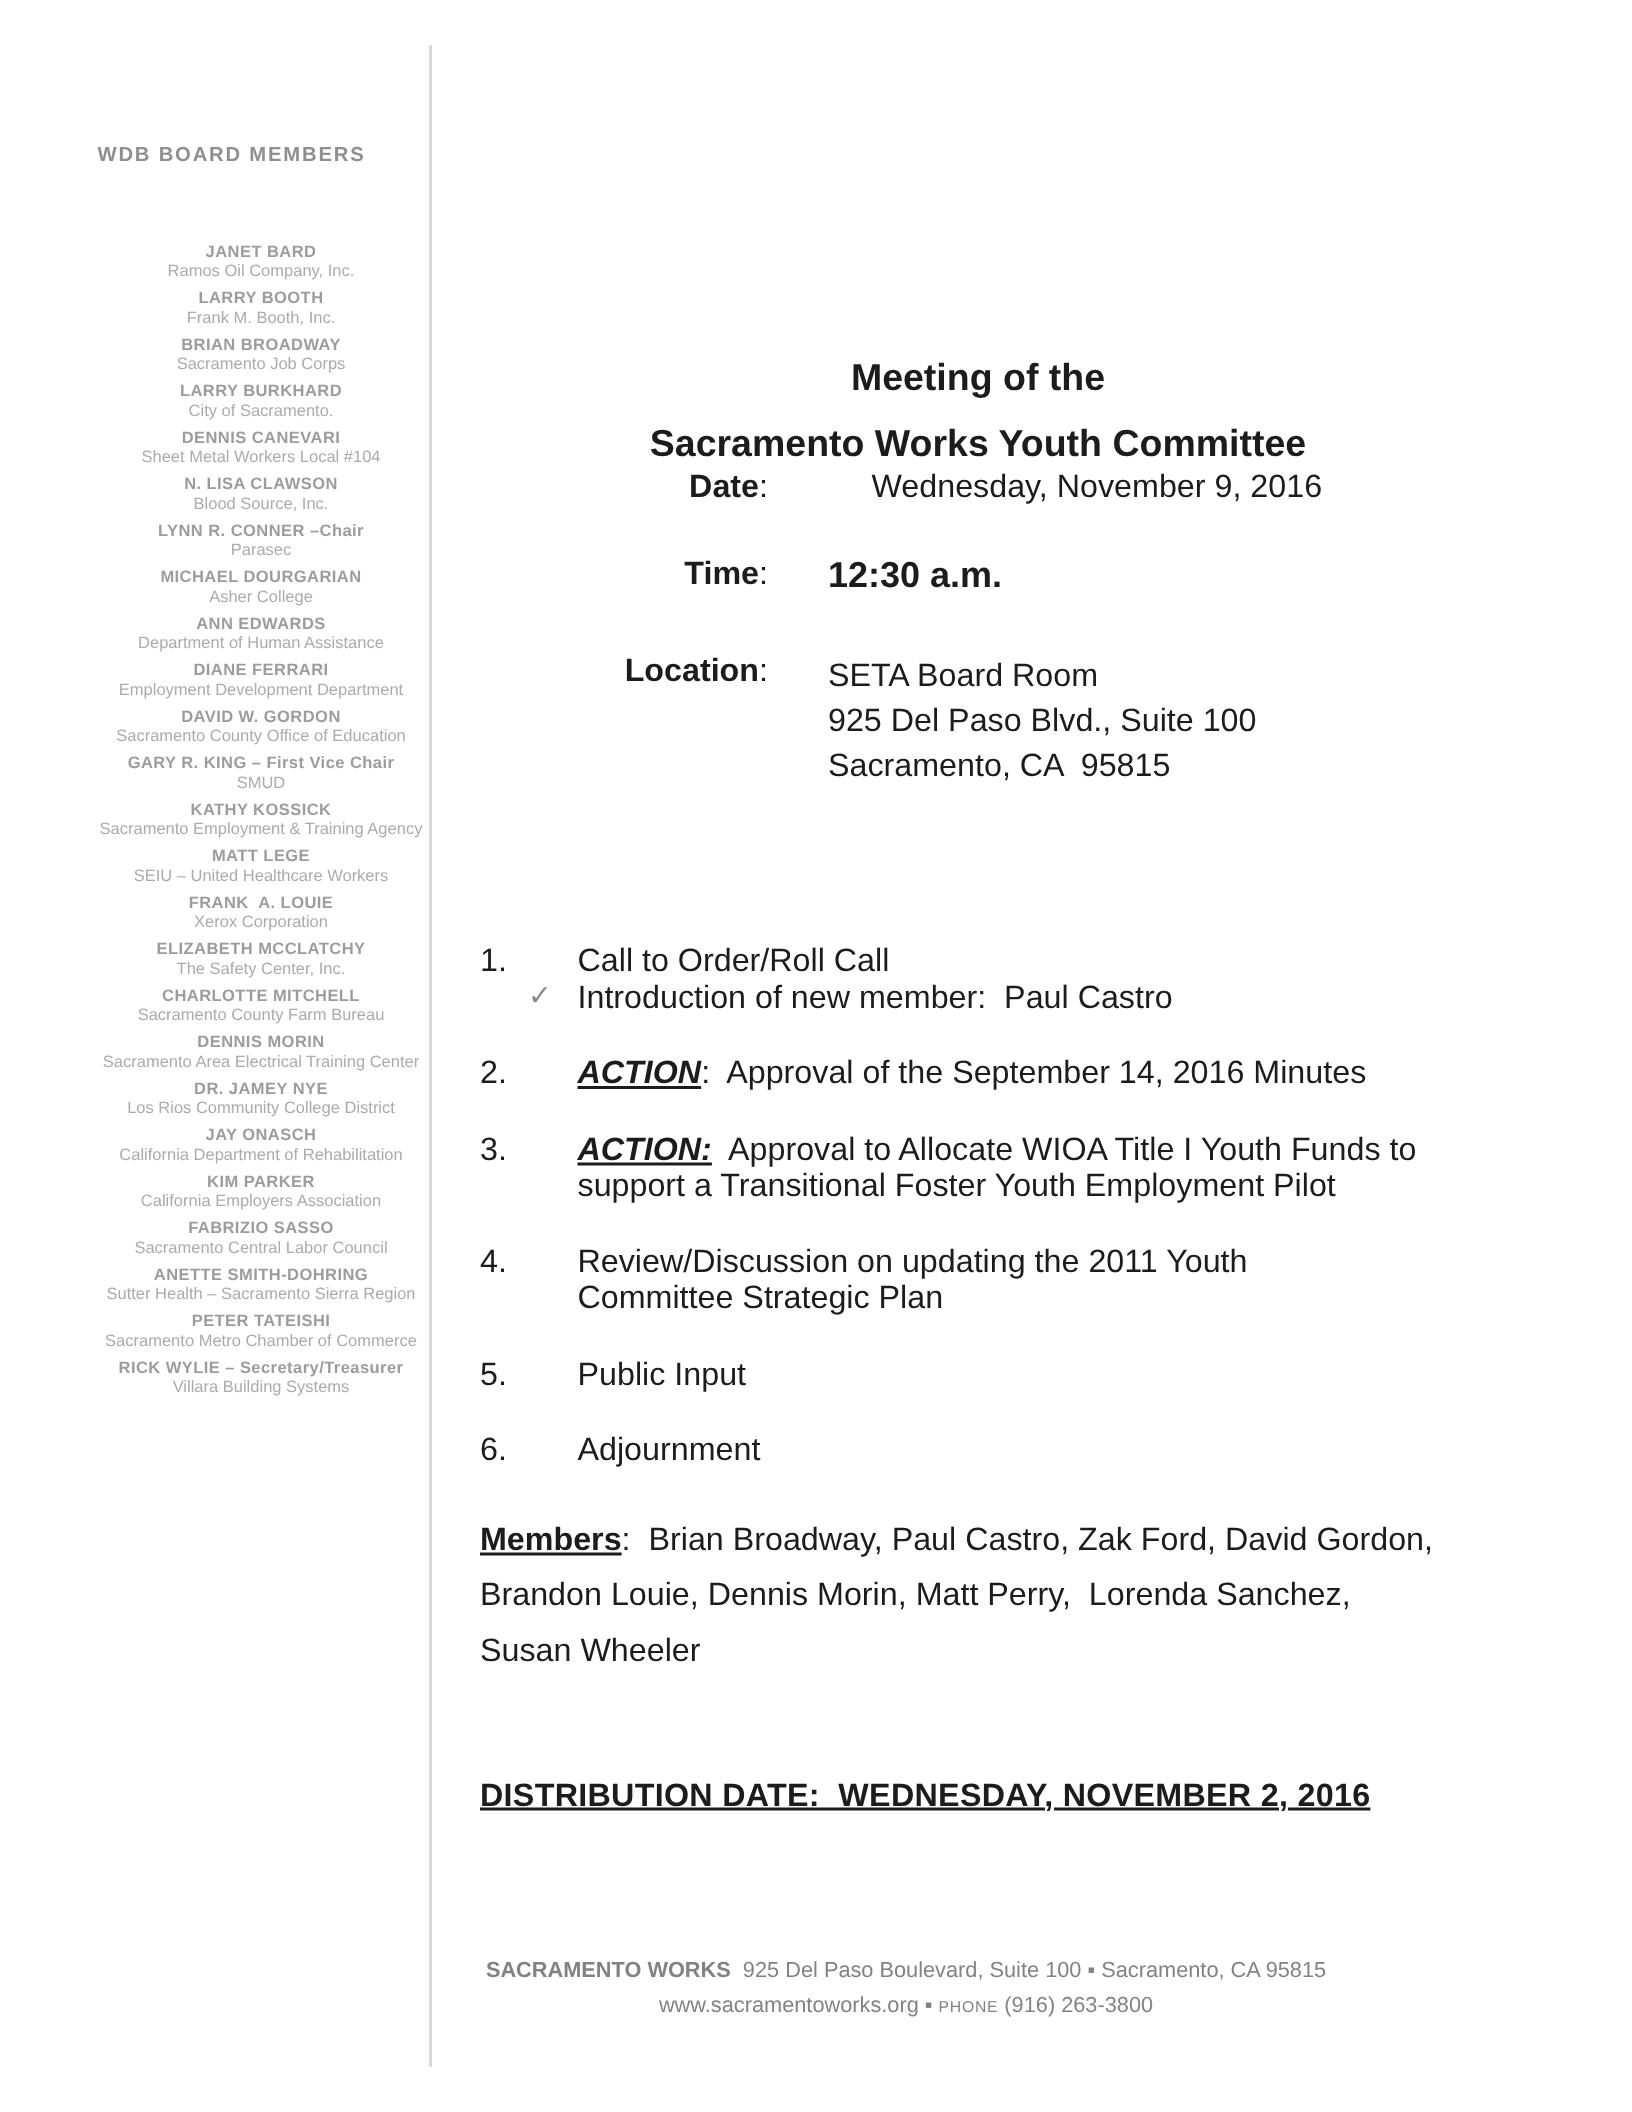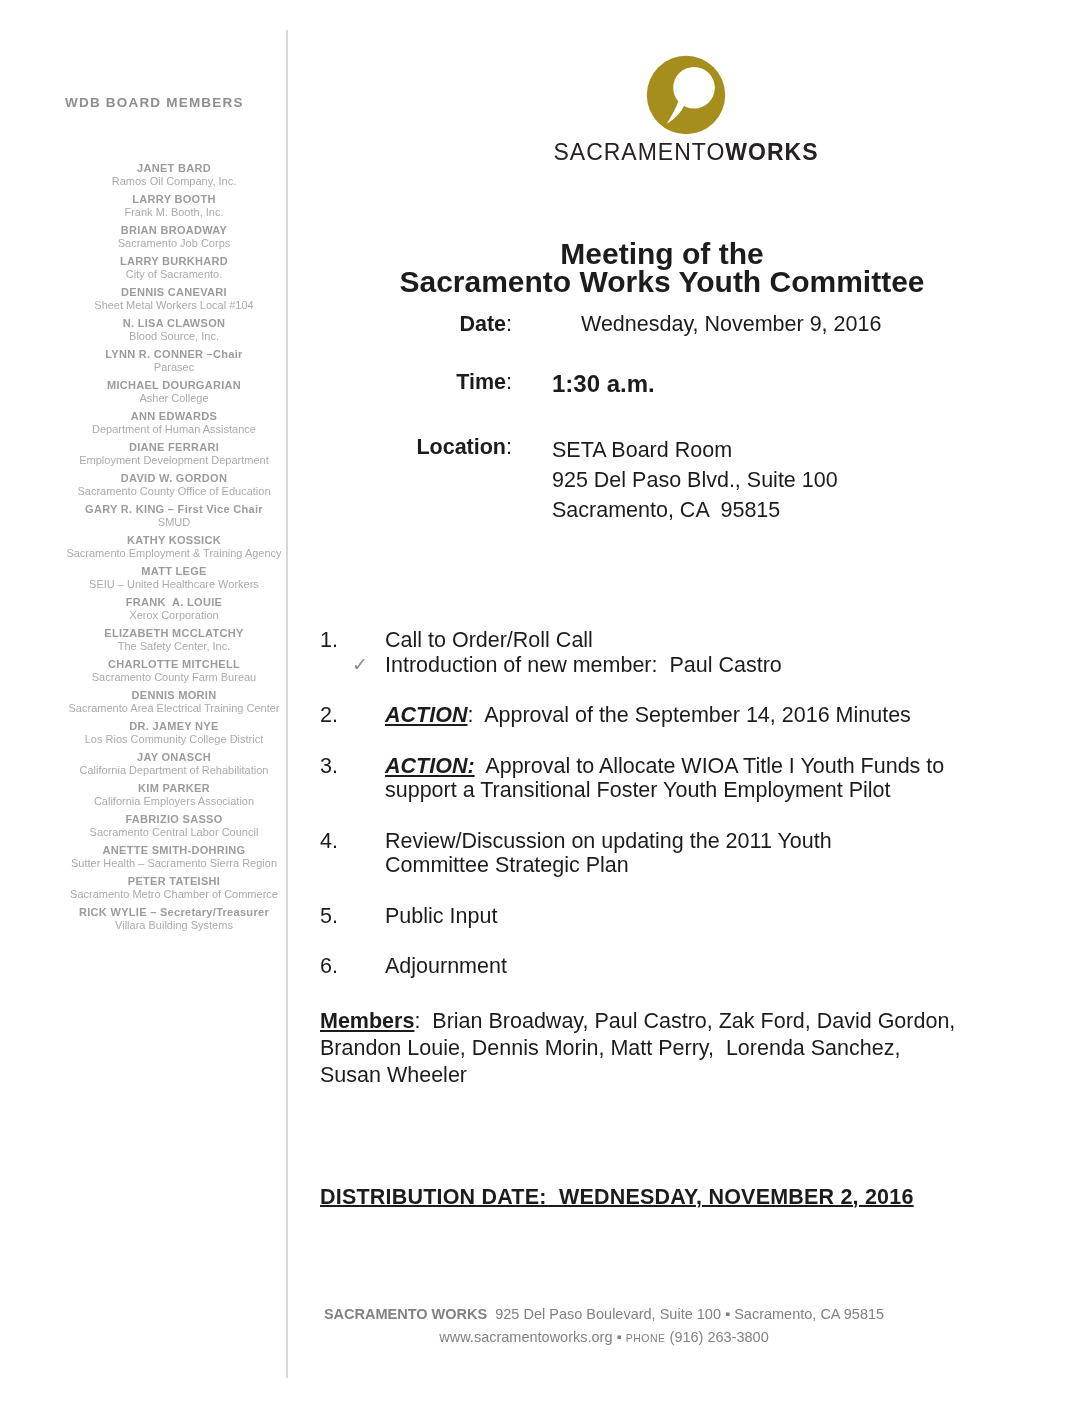--- a/index.html
+++ b/index.html
@@ -22,22 +22,22 @@
 
   
   .main { position: absolute; left: 320px; top: 0; width: 648px; height: 1408px; }
 
   .logo-block { position: absolute; left: 42px; top: 55px; width: 648px; text-align: center; }
   .logo-ring { width: 80px; height: 80px; display: block; margin: 0 auto 4px; }
   .wordmark { font-size: 23px; letter-spacing: 1px; color: #262123; white-space: nowrap; }
   .wordmark b { font-weight: bold; }
 
   .title {
-    position: absolute; top: 222px; left: 0; width: 648px; margin: 18px;
-    text-align: center; font-size: 30px; font-weight: bold; line-height: 28px; white-space: pre-line;
+    position: absolute; top: 222px; left: 0; width: 648px; margin: 8px;
+    text-align: center; font-size: 25px; font-weight: bold; line-height: 44px; white-space: pre-line;
   }
 
   .detail-row { position: absolute; left: 0; display: flex; align-items: flex-start; }
   .row-date { top: 312px; gap: 29px; }
   .row-time { top: 370px; }
   .row-location { top: 435px; }
   .detail-label { display: inline-block; width: 192px; text-align: right; font-size: 21.5px; font-weight: bold; flex: none; }
   .detail-label .colon { font-weight: normal; }
   .detail-value { margin-left: 40px; font-size: 21.5px; }
   .value-time { font-size: 24px; font-weight: bold; }
@@ -51,21 +51,21 @@
   .agenda-list { position: absolute; top: 628px; left: 0; width: 648px; font-size: 21.5px; line-height: 24.5px; }
   .ag-item { display: flex; margin-bottom: 26px; }
   .ag-item.tight { margin-bottom: 0; }
   .ag-num { width: 65px; flex: none; }
   .ag-body { flex: 1; }
   .pw { white-space: pre-wrap; }
   .ag-action { font-weight: bold; text-decoration: underline; font-style: italic; }
   .ag-sub { display: flex; margin: 0 0 26px 32px; }
   .ag-check { width: 33px; flex: none; color: #8a8a8a; font-size: 19px; }
 
-  .members-note { position: absolute; top: 986px; left: 0; width: 645px; font-size: 21.5px; line-height: 27px; }
+  .members-note { position: absolute; top: 986px; left: 0; width: 645px; font-size: 21.5px; line-height: 37px; }
   .members-label { font-weight: bold; text-decoration: underline; }
 
   .distribution {
     position: absolute; top: 1163px; left: 0; font-size: 21.5px; font-weight: bold;
     text-decoration: underline; text-decoration-thickness: 2px; white-space: pre; letter-spacing: 0.2px;
   }
 
   
   .footer {
     position: absolute; left: 120px; top: 1303px; width: 968px; text-align: center;
@@ -207,40 +207,32 @@
           <div class="sb-name">RICK WYLIE – Secretary/Treasurer</div>
           <div class="sb-org">Villara Building Systems</div>
         </div>
       </div>
   </aside>
 
   <div class="divider"></div>
 
   <main class="main">
 
-    <div class="logo-block">
-      <svg class="logo-ring" viewBox="0 0 100 100" aria-hidden="true">
-        <circle cx="50" cy="50" r="49" fill="#a68e1d"></circle>
-        <circle cx="60" cy="41" r="26" fill="#ffffff"></circle>
-        <path d="M48 63 Q41 77 26 86 Q36 70 41 57 Z" fill="#ffffff"></path>
-      </svg>
-      <div class="wordmark"><span>SACRAMENTO</span><b>WORKS</b></div>
-    </div>
 
     <h1 class="title">Meeting of the
 Sacramento Works Youth Committee</h1>
 
     <div class="detail-row row-date">
       <span class="detail-label"><b>Date</b><span class="colon">:</span></span>
       <span class="detail-value">Wednesday, November 9, 2016</span>
     </div>
 
     <div class="detail-row row-time">
       <span class="detail-label"><b>Time</b><span class="colon">:</span></span>
-      <span class="detail-value value-time">1:30 a.m.</span>
+      <span class="detail-value value-time">12:30 a.m.</span>
     </div>
 
     <div class="detail-row row-location">
       <span class="detail-label"><b>Location</b><span class="colon">:</span></span>
       <span class="detail-value value-location">SETA Board Room
 925 Del Paso Blvd., Suite 100
 Sacramento, CA  95815</span>
     </div>
 
 

